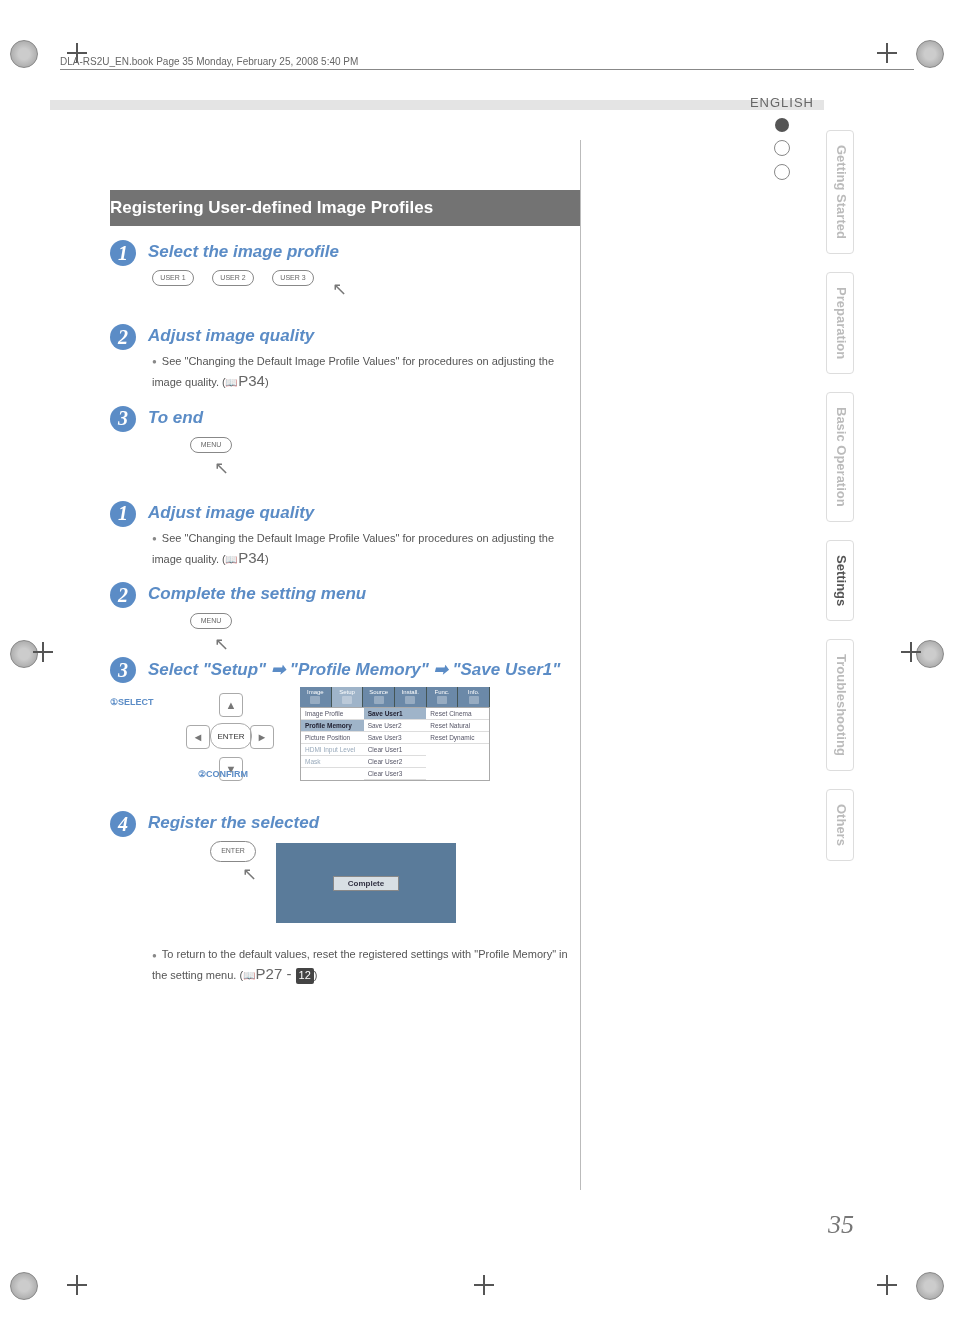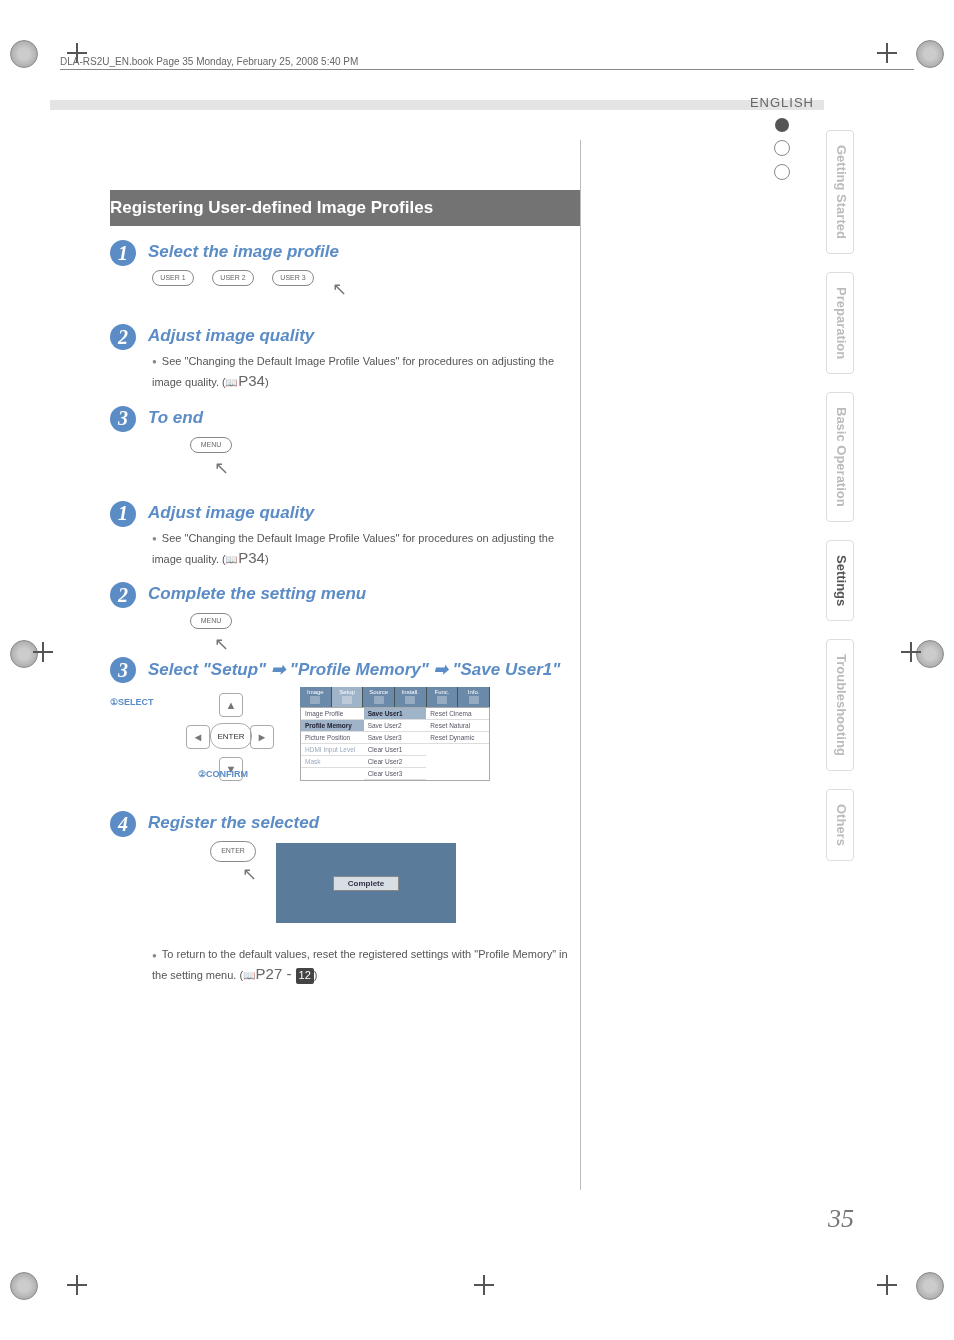--- a/index.html
+++ b/index.html
@@ -279,21 +279,21 @@
     font-size: 8px;
     color: #334;
     font-weight: bold;
   }
   .enter-btn-wrap {
     margin-left: 80px;
   }
   .page-num {
     position: absolute;
     right: 100px;
-    bottom: 106px;
+    bottom: 100px;
     font-size: 26px;
     font-style: italic;
     color: #777;
     font-family: Georgia, serif;
   }
 </style>
 </head>
 <body>
 
 <div class="page">

